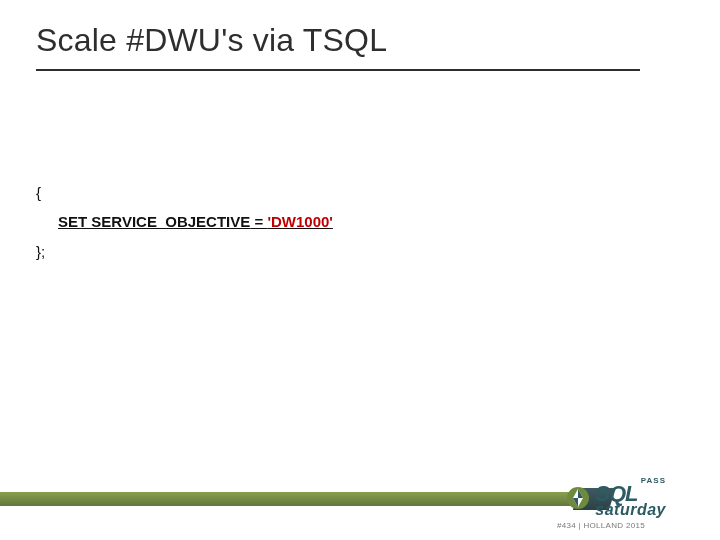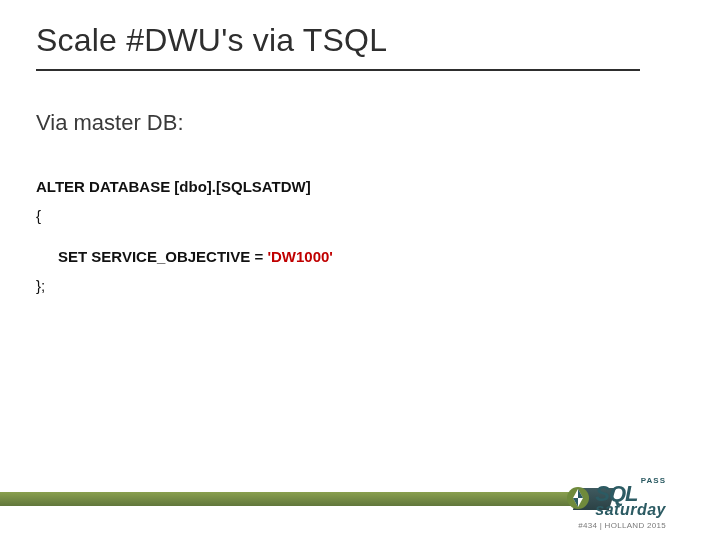--- a/index.html
+++ b/index.html
@@ -45,21 +45,22 @@
     font-size: 15px;
     line-height: 1.55;
     color: #111;
     font-family: Arial, Helvetica, sans-serif;
   }
   .code .l1 { font-weight: 700; }
   .code .brace { font-weight: 400; margin-top: 6px; }
   .code .l2 {
     font-weight: 700;
     padding-left: 22px;
-    margin-top: 17px;
+    margin-top: 6px;
+    text-decoration: underline;
   }
   .code .l2 .eq { font-weight: 700; }
   .code .l2 .str { color: #c00000; font-weight: 700; }
   .footer {
     position: absolute;
     left: 0;
     bottom: 28px;
     width: 720px;
     height: 24px;
   }
@@ -117,33 +118,32 @@
     display: block;
     text-align: right;
     margin-top: -2px;
   }
   .logo-sub {
     font-size: 8px;
     color: #7a7a7a;
     letter-spacing: 0.3px;
     margin-top: 2px;
     white-space: nowrap;
+    text-align: center;
   }
 </style>
 </head>
 <body>
 
 <div class="slide">
 
   <div class="title">Scale #DWU's via TSQL</div>
 
-  <div class="subhead">Via master DB:</div>
 
   <div class="code">
-    <div class="l1">ALTER DATABASE [dbo].[SQLSATDW]</div>
     <div class="brace">{</div>
     <div class="l2">
       <span>SET SERVICE_OBJECTIVE</span><span class="eq"> = </span><span class="str">'DW1000'</span>
     </div>
     <div class="brace">};</div>
   </div>
 
   <div class="footer">
     <div class="bar-main"></div>
     <div class="bar-cap"></div>

